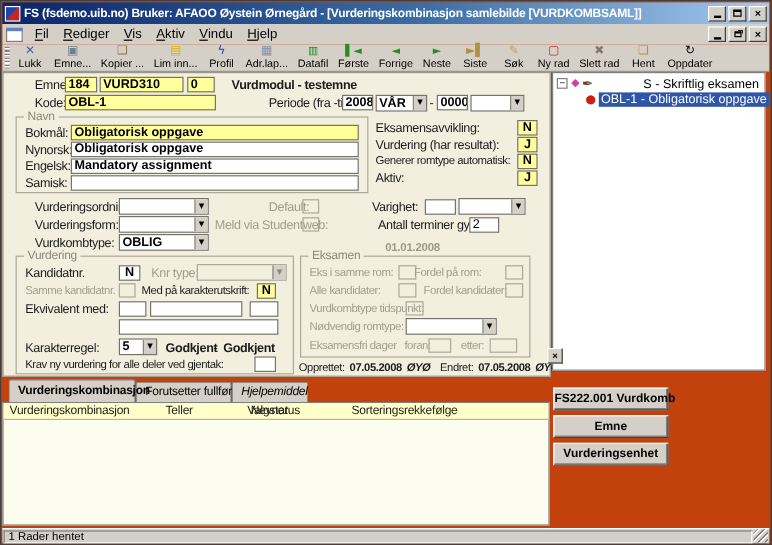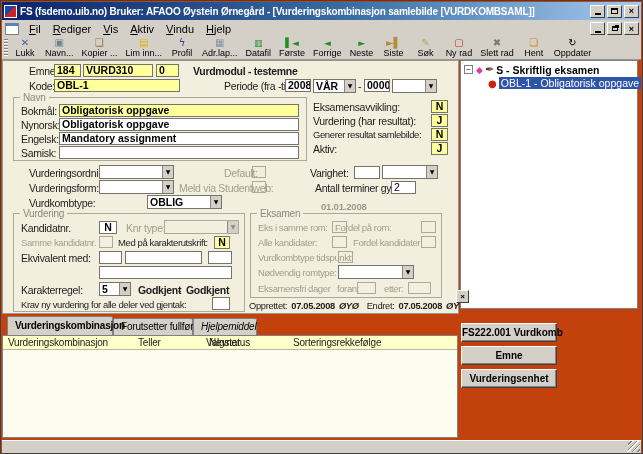--- a/index.html
+++ b/index.html
@@ -87,21 +87,21 @@
   .audit b { font-weight:bold; }
   .audit .sign { font-weight:bold; font-style:italic; }
 
   
   .treepanel { position:absolute; left:459px; top:59px; width:178px; height:249px;
     background:#fff; border:1px solid #808080; font-size:10.5px; }
   .tnode { position:absolute; display:flex; align-items:center; white-space:nowrap; }
   .expandbox { width:9px; height:9px; border:1px solid #808080; background:#fff;
     font-size:8px; line-height:7px; text-align:center; color:#000; margin-right:3px; }
   .tico { font-family:"DejaVu Sans",sans-serif; font-size:9px; margin-right:2px; }
-  .tree-root-label { font-weight:bold; color:#000; }
+  .tree-root-label { font-weight:normal; color:#000;margin-left:40px; }
   .tree-sel { background:#2F55A8; color:#fff; padding:0 2px; }
   .panel-close { position:absolute; left:455px; top:289px; width:13px; height:13px;
     background:#D4D0C8; border-top:1px solid #fff; border-left:1px solid #fff;
     border-right:1px solid #404040; border-bottom:1px solid #404040;
     font-size:8px; line-height:11px; text-align:center; font-weight:bold; z-index:5; }
 
   
   .tab { position:absolute; top:317px; height:17px; background:#D4D0C8;
     border:1px solid #808080; border-bottom:none; border-radius:2px 2px 0 0;
     font-size:10px; letter-spacing:-0.2px; padding:2px 7px 0; white-space:nowrap; }
@@ -168,21 +168,21 @@
   </div>
 
   <div class="toolbar">
     <div class="grip"></div>
     <div class="tbtn">
         <span class="tb-ico">✕</span>
         <span>Lukk</span>
       </div>
     <div class="tbtn">
         <span class="tb-ico">▣</span>
-        <span>Navn...</span>
+        <span>Emne...</span>
       </div>
     <div class="tbtn">
         <span class="tb-ico">❑</span>
         <span>Kopier ...</span>
       </div>
     <div class="tbtn">
         <span class="tb-ico">▤</span>
         <span>Lim inn...</span>
       </div>
     <div class="tbtn">
@@ -261,21 +261,21 @@
       <span class="lbl" style="left:7px;top:35px;">Engelsk:</span>
       <div class="fld" style="left:45px;top:34px;width:240px;">Mandatory assignment</div>
       <span class="lbl" style="left:7px;top:49px;">Samisk:</span>
       <div class="fld" style="left:45px;top:48px;width:240px;"></div>
     </div>
 
     <span class="lbl" style="left:310px;top:40px;">Eksamensavvikling:</span>
     <div class="fld yel ctr" style="left:428px;top:39px;width:17px;">N</div>
     <span class="lbl" style="left:310px;top:54px;">Vurdering (har resultat):</span>
     <div class="fld yel ctr" style="left:428px;top:53px;width:17px;">J</div>
-    <span class="lbl sm" style="left:310px;top:68px;">Generer resultat samlebilde:</span>
+    <span class="lbl sm" style="left:310px;top:68px;">Generer romtype automatisk:</span>
     <div class="fld yel ctr" style="left:428px;top:67px;width:17px;">N</div>
     <span class="lbl" style="left:310px;top:82px;">Aktiv:</span>
     <div class="fld yel ctr" style="left:428px;top:81px;width:17px;">J</div>
 
     <span class="lbl" style="left:26px;top:106px;">Vurderingsordning:</span>
     <div class="dd" style="left:96px;top:104px;width:75px;">
         <span class="arr">▼</span>
       </div>
     <span class="lbl dis" style="left:221px;top:106px;">Default:</span>
     <div class="dfld" style="left:249px;top:105px;width:14px;"></div>
@@ -288,21 +288,21 @@
     <span class="lbl" style="left:26px;top:121px;">Vurderingsform:</span>
     <div class="dd" style="left:96px;top:119px;width:75px;">
         <span class="arr">▼</span>
       </div>
     <span class="lbl dis" style="left:176px;top:121px;">Meld via Studentweb:</span>
     <div class="dfld" style="left:249px;top:120px;width:14px;"></div>
     <span class="lbl" style="left:312px;top:121px;">Antall terminer gyldig:</span>
     <div class="fld" style="left:388px;top:120px;width:25px;font-weight:normal;">2</div>
 
     <span class="lbl" style="left:26px;top:136px;">Vurdkombtype:</span>
-    <div class="dd" style="left:96px;top:134px;width:75px;margin-left:48px;"><span>OBLIG</span><span class="arr">▼</span></div>
+    <div class="dd" style="left:96px;top:134px;width:75px;"><span>OBLIG</span><span class="arr">▼</span></div>
     <span class="note" style="left:318px;top:140px;">01.01.2008</span>
 
     <div class="gbox" style="left:10px;top:152px;width:232px;height:99px;">
       <span class="gleg">Vurdering</span>
       <span class="lbl" style="left:7px;top:8px;">Kandidatnr.</span>
       <div class="fld ctr" style="left:85px;top:7px;width:18px;">N</div>
       <span class="lbl dis" style="left:112px;top:8px;">Knr type:</span>
       <div class="dd ddis" style="left:150px;top:6px;width:75px;">
           <span class="arr">▼</span>
         </div>
@@ -321,21 +321,21 @@
       <span class="lbl" style="left:164px;top:70px;">-</span>
       <span class="lbl" style="left:172px;top:70px;font-weight:bold;">Godkjent</span>
       <span class="lbl sm" style="left:7px;top:85px;">Krav ny vurdering for alle deler ved gjentak:</span>
       <div class="fld" style="left:198px;top:83px;width:18px;"></div>
     </div>
 
     <div class="gbox" style="left:247px;top:152px;width:192px;height:85px;">
       <span class="gleg">Eksamen</span>
       <span class="lbl dis sm" style="left:7px;top:8px;">Eks i samme rom:</span>
       <div class="dfld" style="left:81px;top:7px;width:15px;"></div>
-      <span class="lbl dis sm" style="left:84px;top:8px;">Fordel på rom:</span>
+      <span class="lbl dis sm" style="left:94px;top:8px;">Fordel på rom:</span>
       <div class="dfld" style="left:170px;top:7px;width:15px;"></div>
       <span class="lbl dis sm" style="left:7px;top:23px;">Alle kandidater:</span>
       <div class="dfld" style="left:81px;top:22px;width:15px;"></div>
       <span class="lbl dis sm" style="left:102px;top:23px;">Fordel kandidater:</span>
       <div class="dfld" style="left:170px;top:22px;width:15px;"></div>
       <span class="lbl dis sm" style="left:7px;top:38px;">Vurdkombtype tidspunkt:</span>
       <div class="dfld" style="left:87px;top:37px;width:15px;"></div>
       <span class="lbl dis sm" style="left:7px;top:53px;">Nødvendig romtype:</span>
       <div class="dd" style="left:87px;top:51px;width:76px;">
           <span class="arr">▼</span>
@@ -384,16 +384,17 @@
       <span class="th" style="left:203px;">Valgstatus</span>
       <span class="th" style="left:290px;">Sorteringsrekkefølge</span>
     </div>
   </div>
 
   <div class="sbtn" style="top:322px;">FS222.001 Vurdkomb</div>
   <div class="sbtn" style="top:345px;">Emne</div>
   <div class="sbtn" style="top:368px;">Vurderingsenhet</div>
 
   <div class="statusbar">
+    <div class="statusinner">1 Rader hentet</div>
     <div class="sizegrip"></div>
   </div>
 
 </div>
 
 </body></html>

